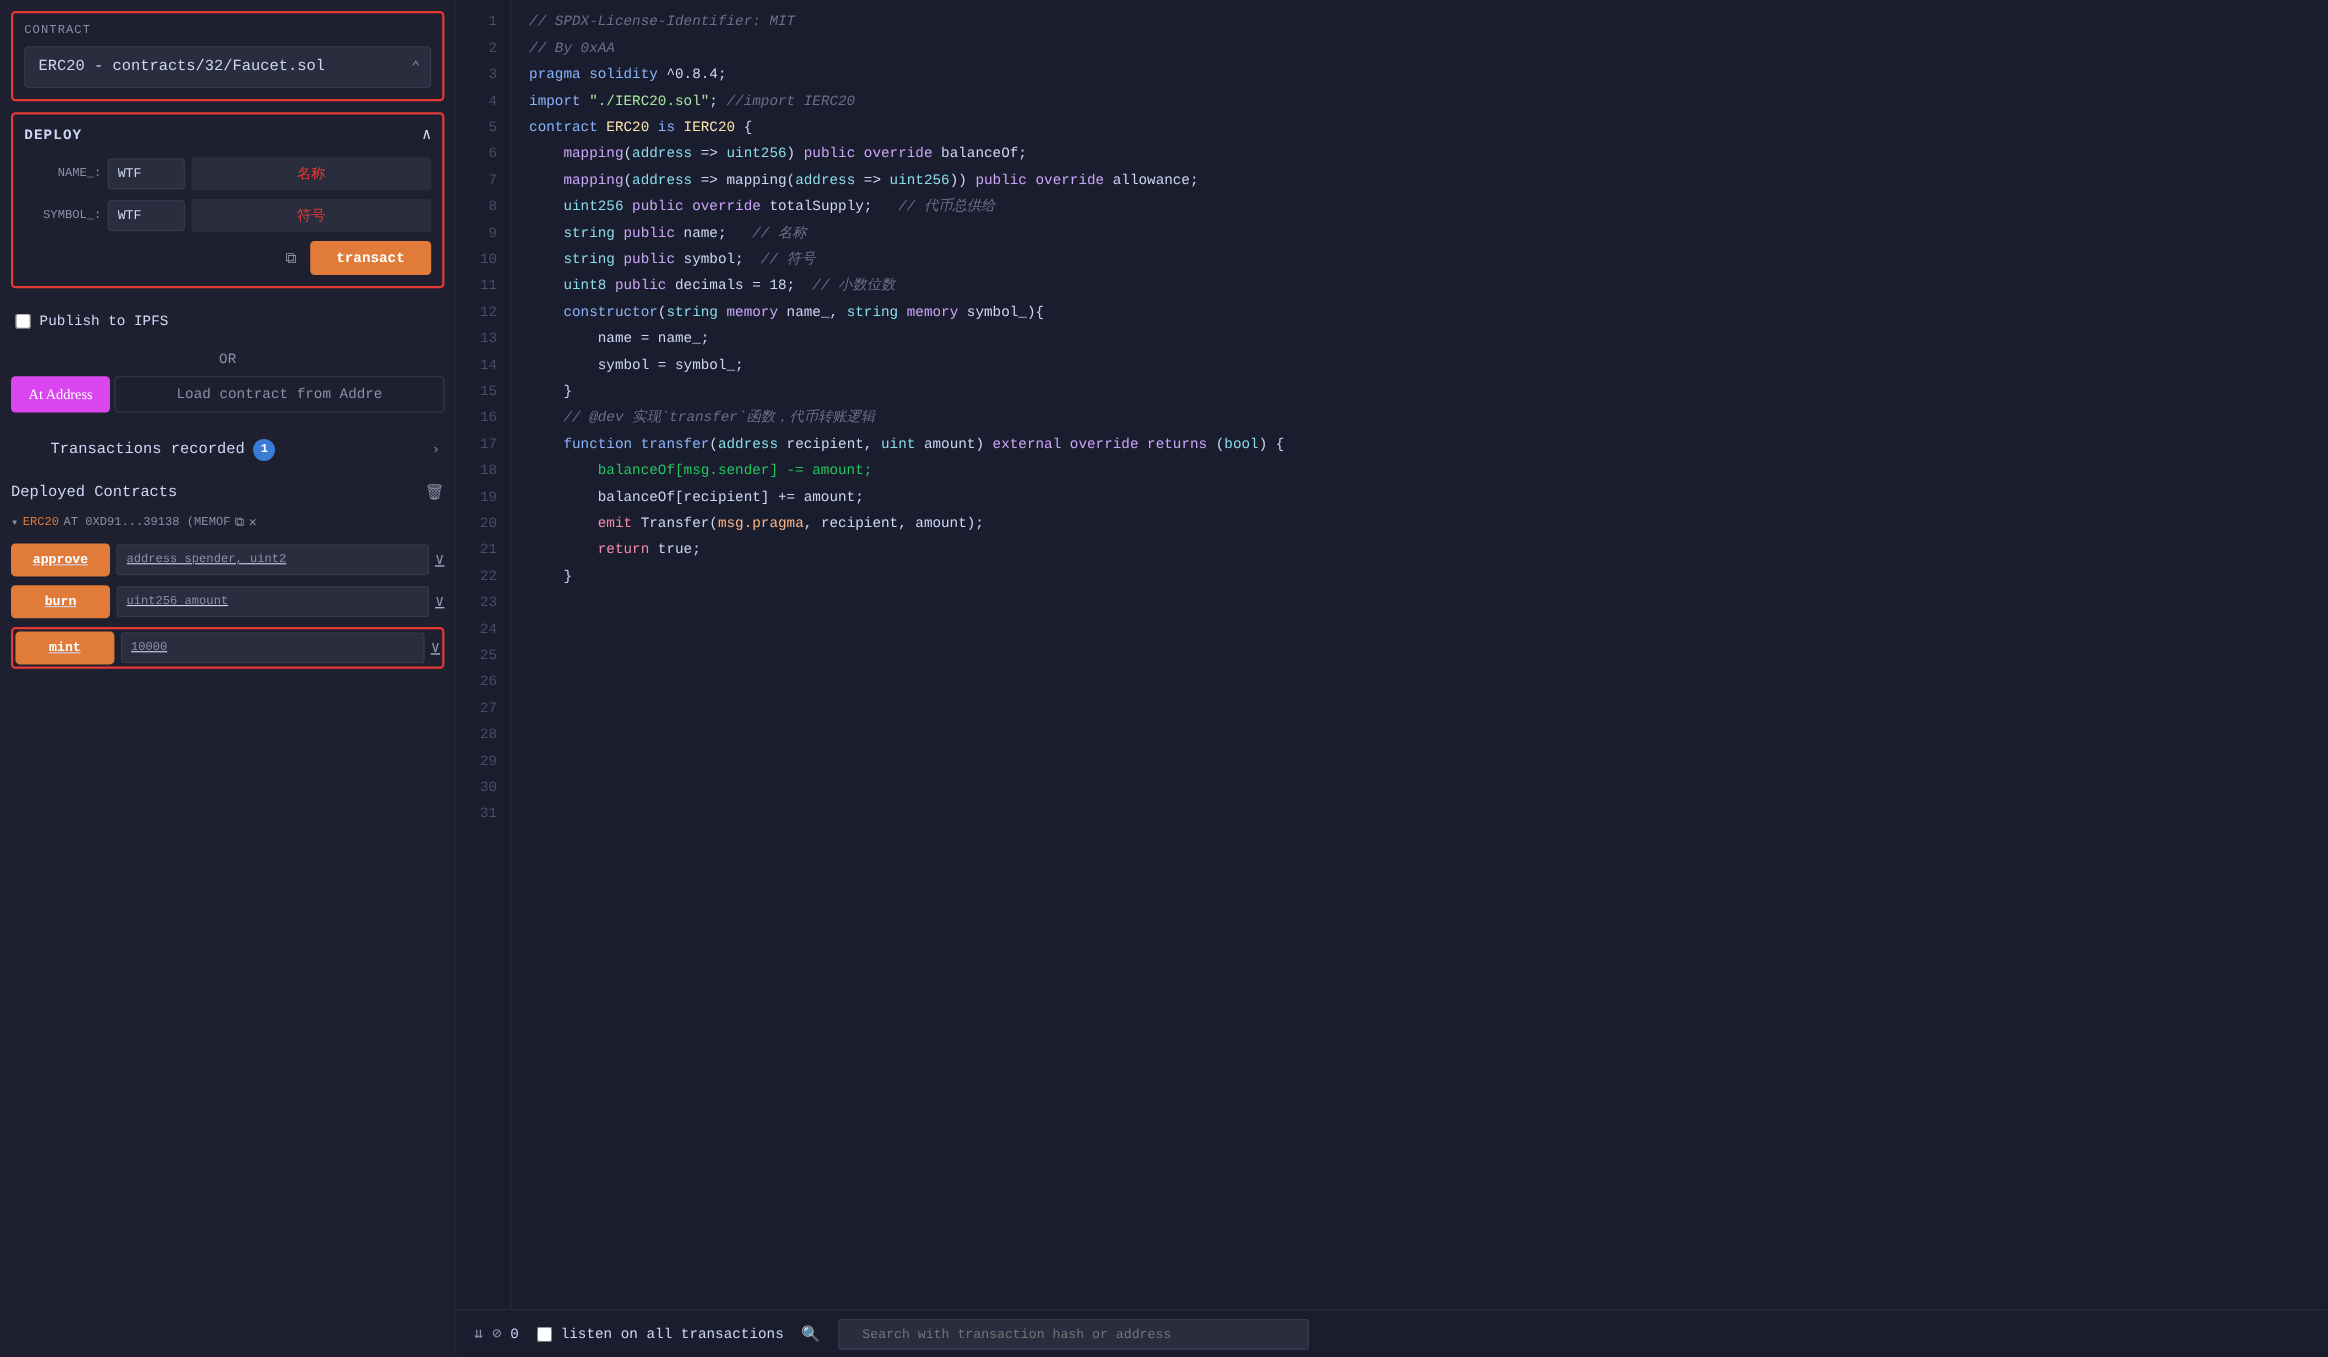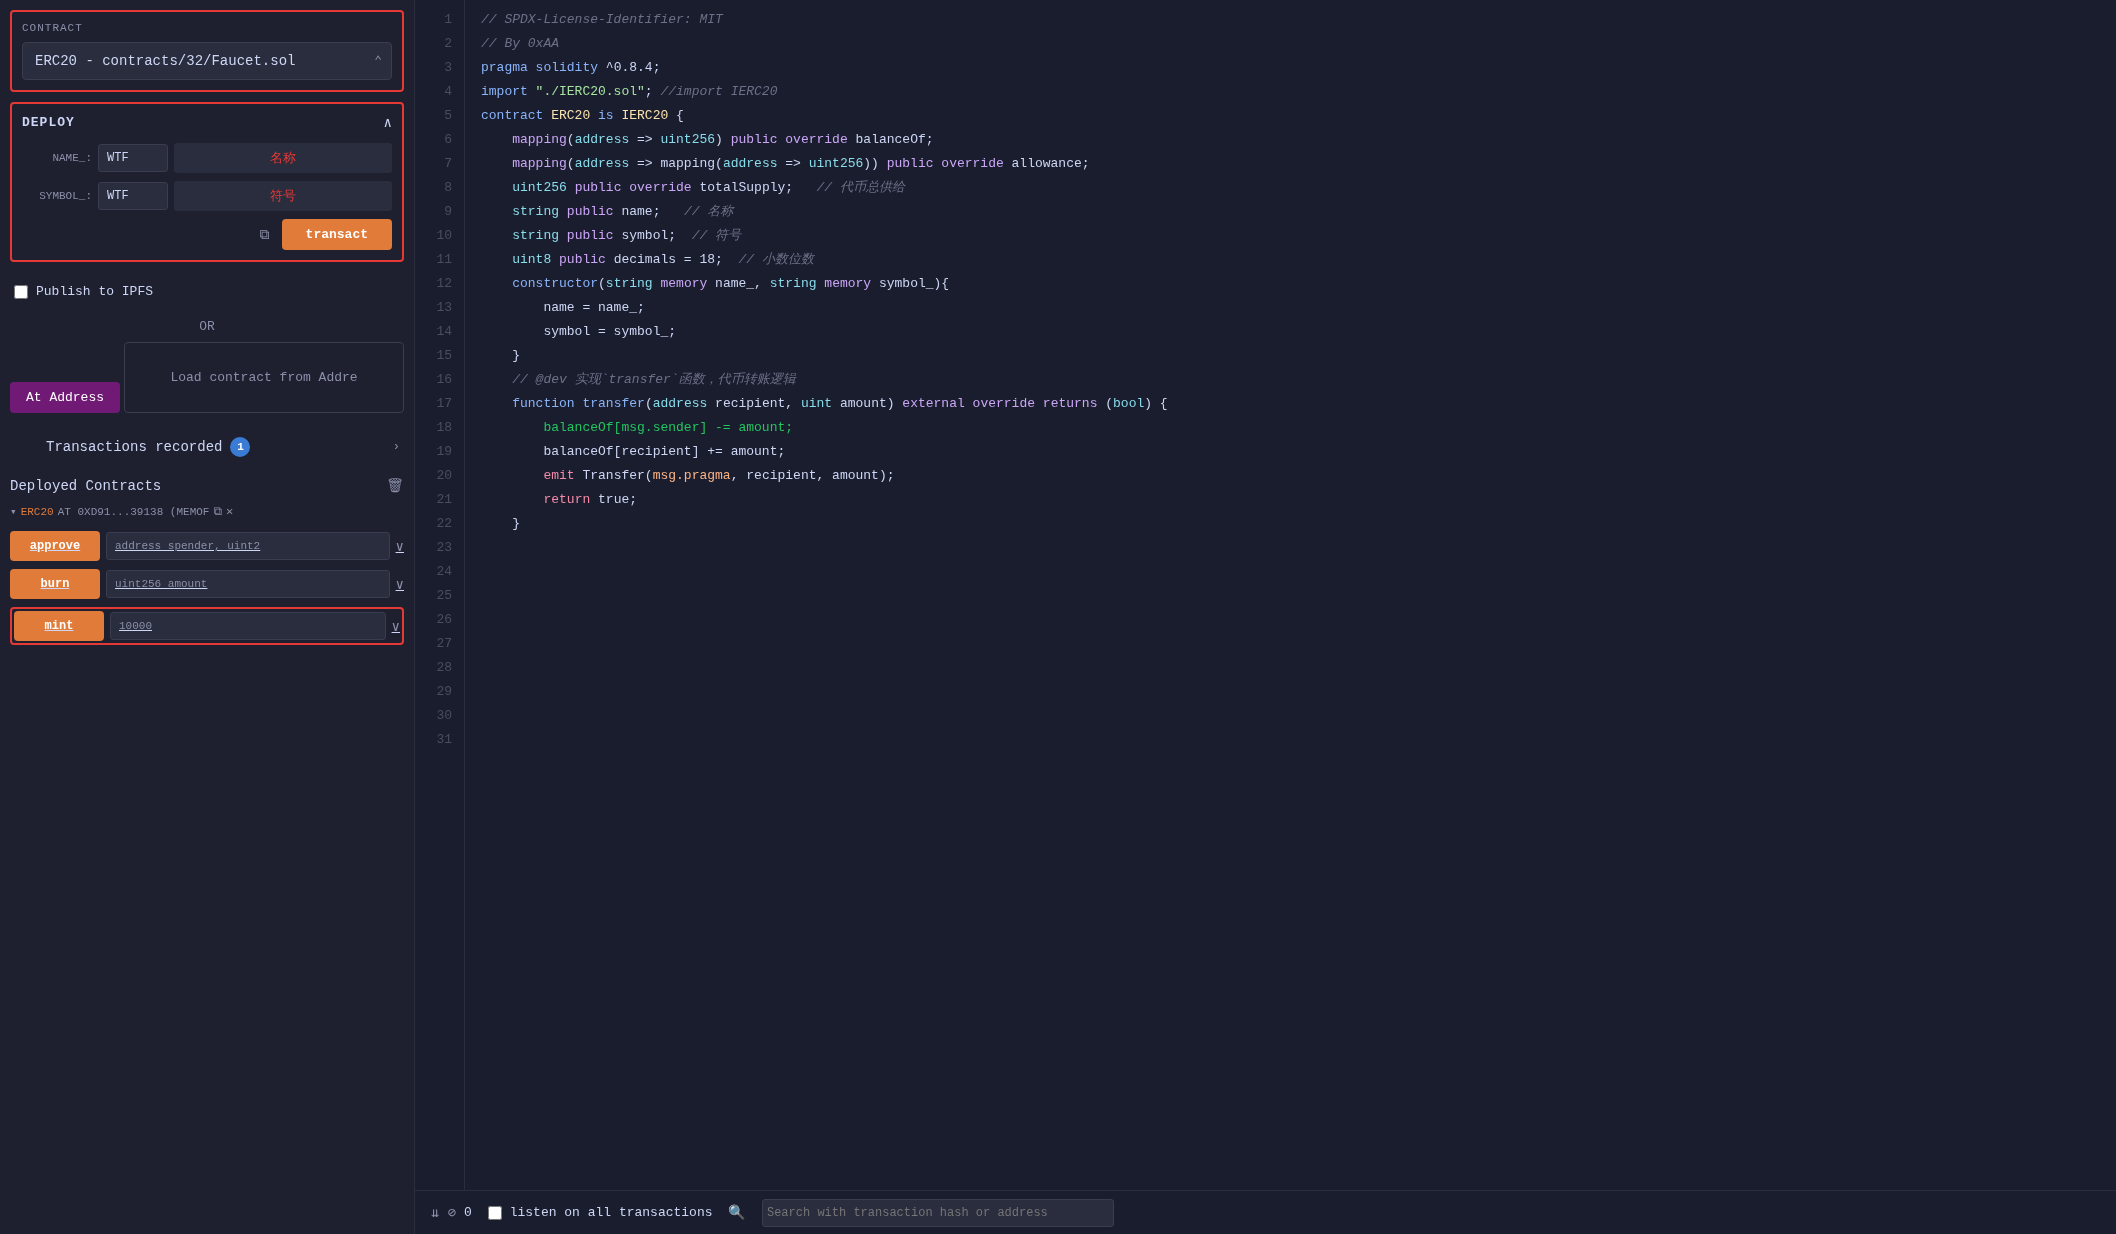--- a/index.html
+++ b/index.html
@@ -176,29 +176,28 @@
       margin: 8px 0;
     }
 
     
     .address-tabs {
       display: flex;
       gap: 4px;
       margin-bottom: 16px;
     }
     .addr-tab-active {
-      background: #701a75;
+      background: #d946ef;
       border: none;
       border-radius: 4px;
       color: white;
       font-size: 13px;
       padding: 8px 16px;
       cursor: pointer;
-      font-family: Liberation Mono, monospace;
-      margin-top: 40px;
+      font-family: Liberation Serif, serif;
     }
     .addr-tab-inactive {
       background: transparent;
       border: 1px solid #3a3d50;
       border-radius: 4px;
       color: #8b8fa8;
       font-size: 13px;
       padding: 8px 16px;
       cursor: pointer;
       font-family: 'Courier New', monospace;
@@ -409,25 +408,25 @@
       color: #cdd6f4;
     }
     .search-icon-bottom {
       color: #8b8fa8;
       font-size: 14px;
     }
     .search-input-bottom {
       background: #2a2d3e;
       border: 1px solid #3a3d50;
       border-radius: 3px;
-      padding: 6px 4px;
+      padding: 6px 21px;
       color: #d946ef;
       font-family: 'Courier New', monospace;
       font-size: 12px;
-      width: 352px;
+      width: 428px;
     }
   </style>
 </head>
 <body>
 
 <div class="sidebar">
 
   <div class="contract-section">
     <div class="contract-label">CONTRACT</div>
     <div class="contract-select-wrapper">

